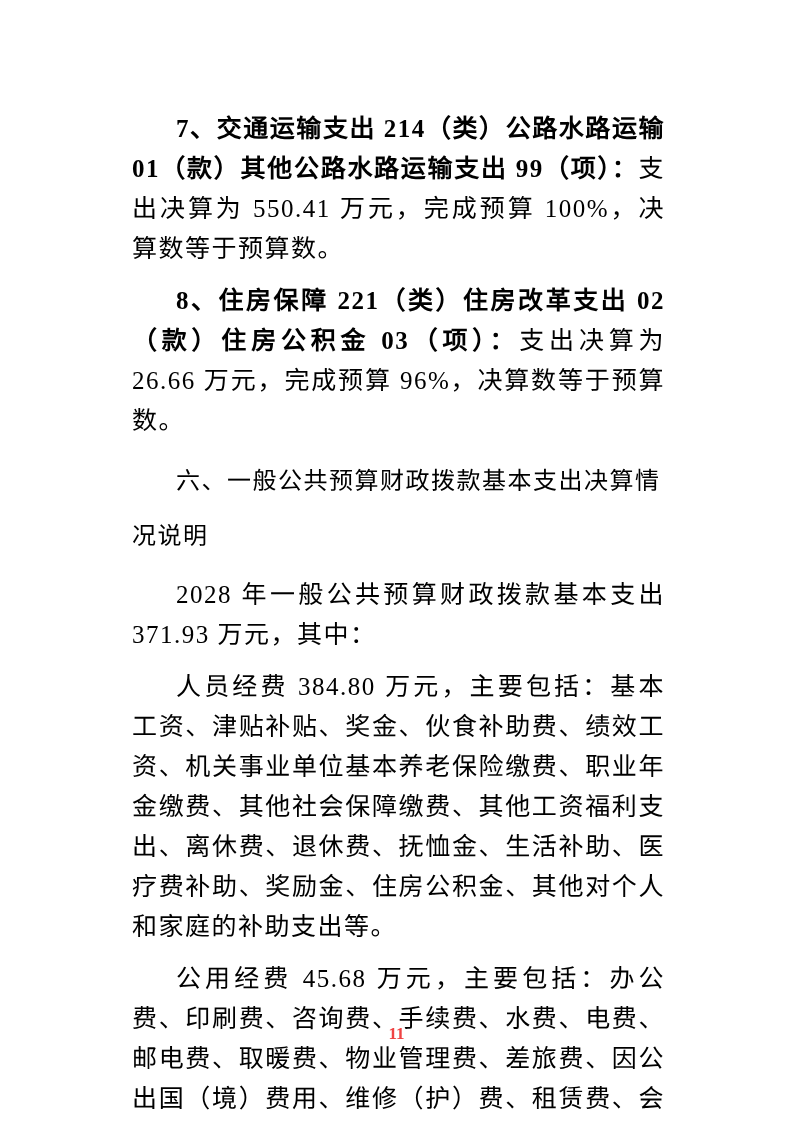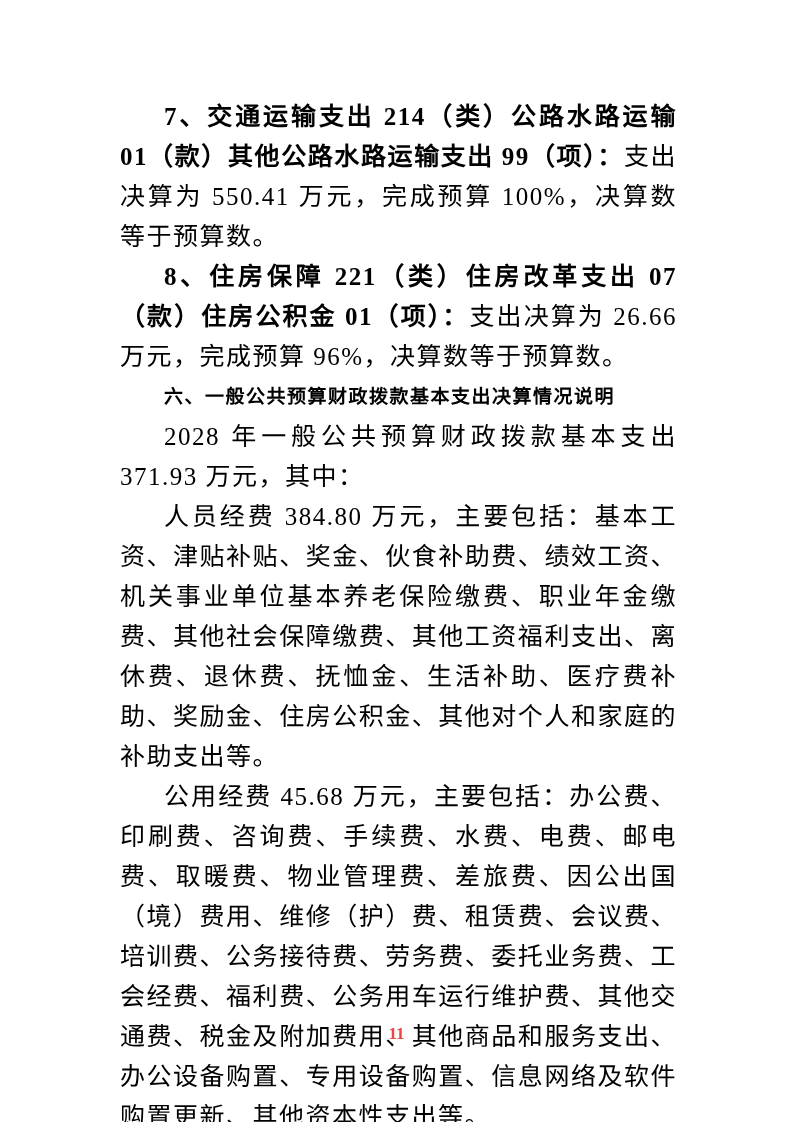--- a/index.html
+++ b/index.html
@@ -15,44 +15,44 @@
     color: #000000;
     overflow: hidden;
   }
   .content {
     position: absolute;
     left: 120px;
     top: 97px;
     width: 557px;
   }
   .content p, .content h2, .content h3 {
-    margin: 0;
+    margin: 12px;
     padding: 0;
   }
   
   .para {
     font-family: "Liberation Serif", "DejaVu Serif", serif;
     font-size: 25px;
     line-height: 40px;
     letter-spacing: 1.5px;
     text-align: justify;
     text-align-last: left;
     text-indent: 44px;
     font-weight: normal;
   }
   .para .lead {
     font-weight: bold;
   }
   
   .heading-hei {
     font-family: "Liberation Sans", "DejaVu Sans", sans-serif;
-    font-size: 19px;
-    line-height: 40px;
+    font-size: 24px;
+    line-height: 55px;
     letter-spacing: 1.5px;
-    font-weight: bold;
+    font-weight: normal;
     text-indent: 44px;
   }
   .page-number {
     position: absolute;
     left: 0;
     right: 0;
     top: 1024px;
     text-align: center;
     font-family: "Liberation Serif", "DejaVu Serif", serif;
     font-size: 17px;
@@ -61,21 +61,21 @@
   }
 </style>
 </head>
 <body>
 
 <div class="page">
   <div class="content">
 
     <p class="para"><b class="lead">7、交通运输支出 214（类）公路水路运输 01（款）其他公路水路运输支出 99（项）：</b><span>支出决算为 550.41 万元，完成预算 100%，决算数等于预算数。</span></p>
 
-    <p class="para"><b class="lead">8、住房保障 221（类）住房改革支出 07（款）住房公积金 01（项）：</b><span>支出决算为 26.66 万元，完成预算 96%，决算数等于预算数。</span></p>
+    <p class="para"><b class="lead">8、住房保障 221（类）住房改革支出 02（款）住房公积金 03（项）：</b><span>支出决算为 26.66 万元，完成预算 96%，决算数等于预算数。</span></p>
 
     <h2 class="heading-hei">六、一般公共预算财政拨款基本支出决算情况说明</h2>
 
     <p class="para">2028 年一般公共预算财政拨款基本支出 371.93 万元，其中：</p>
 
     <p class="para">人员经费 384.80 万元，主要包括：基本工资、津贴补贴、奖金、伙食补助费、绩效工资、机关事业单位基本养老保险缴费、职业年金缴费、其他社会保障缴费、其他工资福利支出、离休费、退休费、抚恤金、生活补助、医疗费补助、奖励金、住房公积金、其他对个人和家庭的补助支出等。</p>
 
     <p class="para">公用经费 45.68 万元，主要包括：办公费、印刷费、咨询费、手续费、水费、电费、邮电费、取暖费、物业管理费、差旅费、因公出国（境）费用、维修（护）费、租赁费、会议费、培训费、公务接待费、劳务费、委托业务费、工会经费、福利费、公务用车运行维护费、其他交通费、税金及附加费用、其他商品和服务支出、办公设备购置、专用设备购置、信息网络及软件购置更新、其他资本性支出等。</p>
 
   </div>

